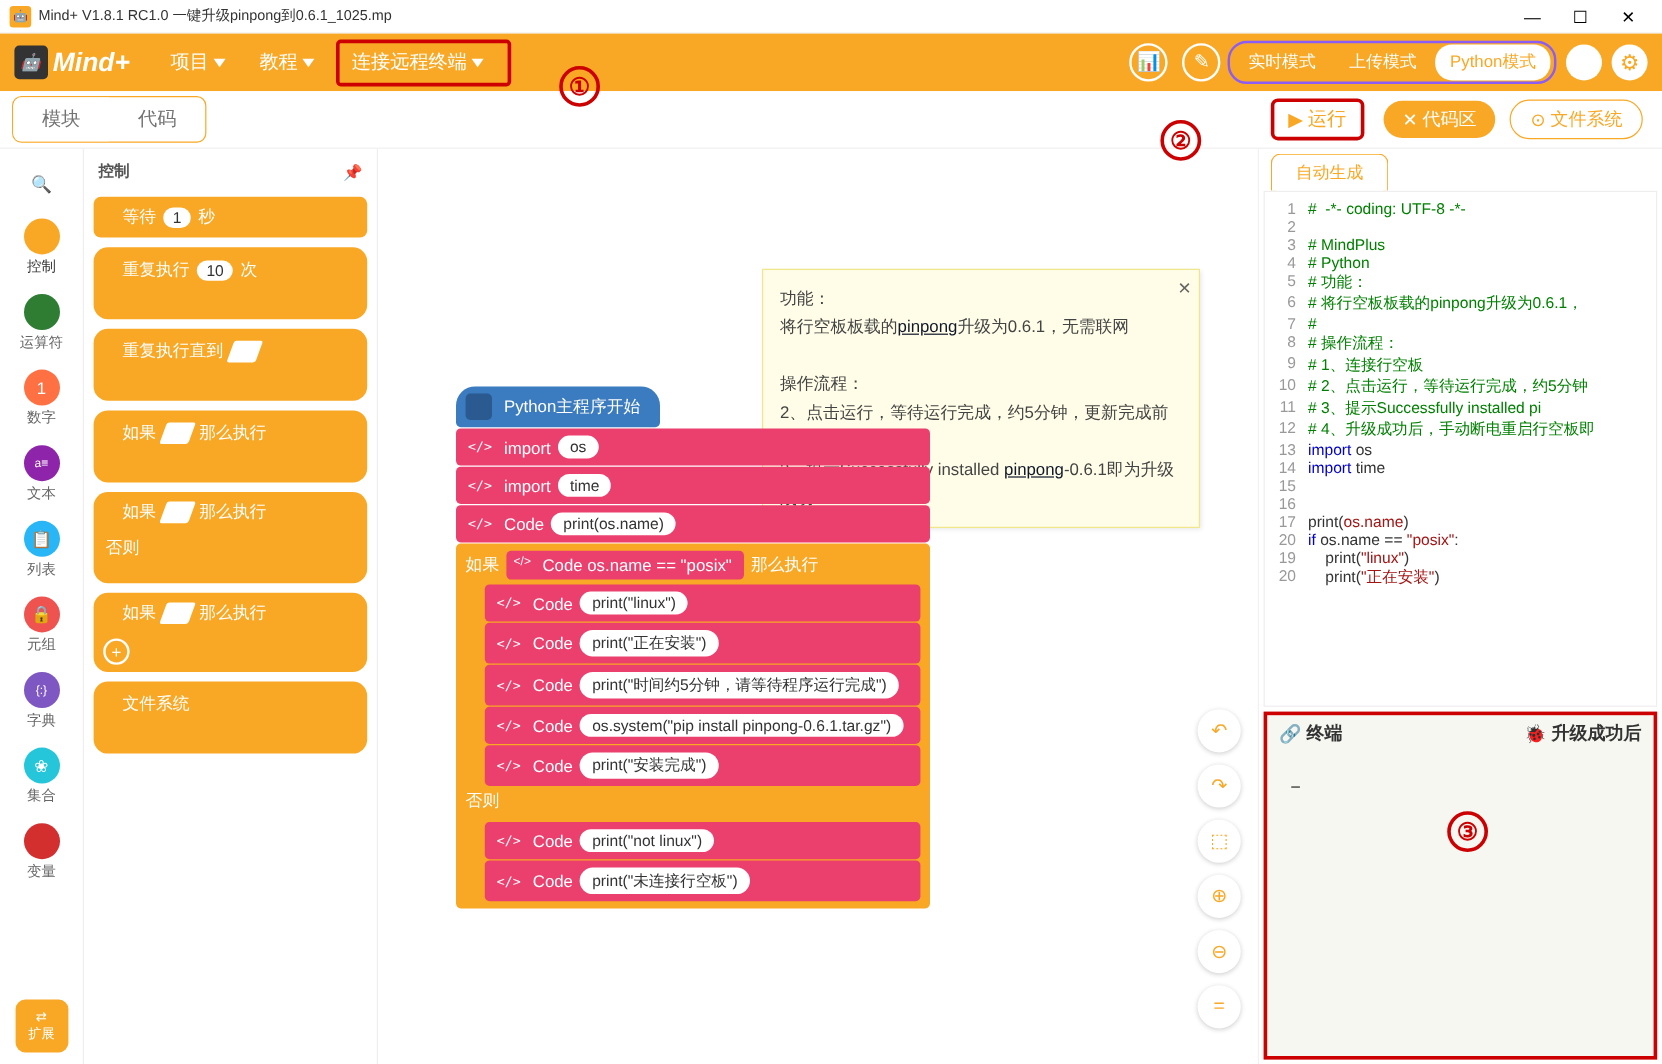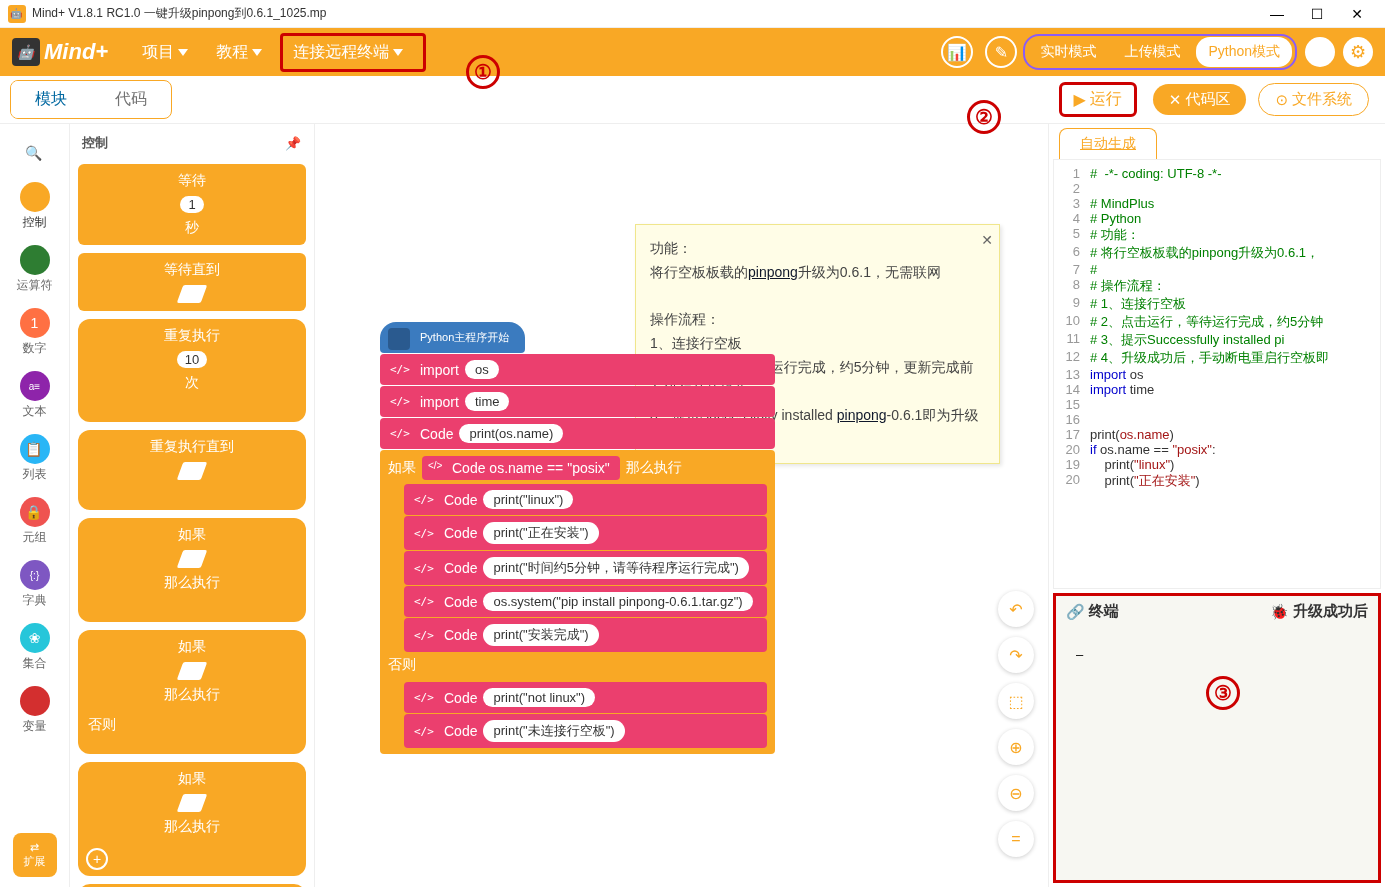--- a/index.html
+++ b/index.html
@@ -25,71 +25,71 @@
 .avatar { width:30px; height:30px; background:#fff; border-radius:50%; margin:0 8px;}
 .gear { width:30px; height:30px; background:#fff; border-radius:50%; display:flex;align-items:center;justify-content:center;color:#f9a825;font-size:18px;}
 
 
 .annot { position: absolute; width: 34px; height: 34px; border: 3px solid #c00; border-radius: 50%; color: #c00; font-weight: bold; font-size: 20px; display: flex; align-items: center; justify-content: center; background: rgba(255,255,255,0); z-index: 100; font-family: serif;}
 
 
 .secbar { height: 48px; background: #fff; border-bottom: 1px solid #eee; display: flex; align-items: center; padding: 0 10px; }
 .tab-group { display: flex; border:1px solid #f9a825; border-radius:8px; overflow:hidden;}
 .tab { padding: 8px 24px; font-size: 16px; cursor:pointer; color:#737373;}
-.tab.active { color:#0369a1; background:#fff;}
+.tab.active { color:#737373; background:#fff;}
 .run-btn { border: 3px solid #c00; padding: 4px 12px; border-radius: 6px; color:#f9a825; font-size:16px; display:flex; align-items:center; gap:4px; cursor:pointer; margin-right:10px;}
 .pill-btn { background:#f9a825; color:#fff; padding:6px 16px; border-radius:18px; margin:0 6px; font-size:15px; display:flex; align-items:center; gap:4px; cursor:pointer;}
 .pill-btn.outline { background:#fff; color:#f9a825; border:1px solid #f9a825;}
 
 
 .main { display: flex; height: 763px; position: relative; }
 
 
 .cat-sidebar { width: 70px; background: #fff; border-right:1px solid #eee; display:flex; flex-direction:column; align-items:center; padding-top:10px; gap:6px;}
 .cat-item { display:flex; flex-direction:column; align-items:center; gap:2px; padding:4px 0; cursor:pointer; width:100%;}
 .cat-dot { width:30px; height:30px; border-radius:50%; display:flex; align-items:center; justify-content:center; font-size:14px;}
 .cat-item .lbl { font-size:12px; color:#666;}
 .cat-item.sel .lbl { color:#333; }
 .ext-btn { margin-top:auto; margin-bottom:10px; width:44px; height:44px; background:#f9a825; border-radius:8px; color:#fff; display:flex; flex-direction:column; align-items:center; justify-content:center; font-size:11px; cursor:pointer;}
 
 
 .palette { width: 245px; background:#fff; border-right:1px solid #eee; padding:6px; overflow:hidden; position:relative;}
 .palette-hdr { display:flex; justify-content:space-between; align-items:center; padding:4px 6px; font-size:13px; font-weight:bold; color:#555;}
-.blk { background:#f9a825; color:#fff; border-radius:6px; padding:8px 24px; margin:8px 2px; font-size:14px; display:flex; align-items:center; gap:6px; cursor:grab; position:relative;flex-direction:column;}
+.blk { background:#f9a825; color:#fff; border-radius:6px; padding:8px 24px; margin:8px 2px; font-size:14px; display:flex; align-items:center; gap:6px; cursor:grab; position:relative;}
 .blk .slot { background:#fff; color:#333; border-radius:12px; padding:1px 8px; font-size:13px;}
 .blk.c-shape { padding-bottom:30px; min-height:60px;border-radius:12px;}
 .blk .diamond { width:24px; height:18px; background:#fff; transform:skewX(-20deg); display:inline-block; border-radius:2px;}
 .blk .plus { width:22px; height:22px; border:2px solid #fff; border-radius:50%; display:flex;align-items:center;justify-content:center;font-size:14px;}
 
 
 .canvas { flex:1; background:#fff; position:relative; overflow:hidden;}
 .canvas-controls { position:absolute; right:14px; bottom:30px; display:flex; flex-direction:column; gap:10px;}
 .cc-btn { width:36px; height:36px; border-radius:50%; background:#fff; box-shadow:0 1px 4px rgba(0,0,0,0.2); display:flex; align-items:center; justify-content:center; color:#f9a825; cursor:pointer; font-size:16px;}
 
 
 .script { position:absolute; left:380px; top:325px;}
-.hat { background:#3b7bbf; color:#fff; border-radius:16px 16px 4px 4px; padding:8px 16px 8px 40px; font-size:11px; position:relative; display:inline-block;}
+.hat { background:#3b7bbf; color:#fff; border-radius:16px 16px 4px 4px; padding:8px 16px 8px 40px; font-size:14px; position:relative; display:inline-block;}
 .hat::before { content:""; position:absolute; left:8px; top:6px; width:22px; height:22px; background:#2a5a8f; border-radius:4px;}
 .sblk { background:#eb3f6e; color:#fff; padding:6px 14px 6px 40px; font-size:14px; display:flex; align-items:center; gap:6px; border-radius:4px; margin-top:1px; position:relative;}
 .sblk::before { content:"</>"; position:absolute; left:10px; font-size:11px; font-family:monospace;}
 .sblk .pill { background:#fff; color:#333; border-radius:12px; padding:2px 10px; font-size:13px;}
 .ctrl-wrap { background:#f9a825; padding:6px 8px 6px 8px; margin-top:1px; border-radius:4px; color:#fff; font-size:14px;}
 .ctrl-wrap .inner { margin-left:16px; margin-top:4px;}
 .ctrl-hdr { display:flex; align-items:center; gap:6px;}
 .ctrl-hdr .sblk-inline { background:#eb3f6e; padding:4px 10px 4px 30px; border-radius:4px; position:relative;}
 .ctrl-hdr .sblk-inline::before{content:"</>"; position:absolute; left:6px; font-size:10px;}
 
 
 .note { position:absolute; left:635px; top:226px; width:365px; background:#fffde7; border:1px solid #f0e68c; box-shadow:2px 2px 4px rgba(0,0,0,0.1); padding:12px 14px; font-size:14px; color:#444; line-height:1.7;}
 .note .close { position:absolute; right:6px; top:4px; cursor:pointer; color:#666;}
 .note a { color:#0f172a; text-decoration:underline;}
 
 
 .right-panel { width:337px; border-left:1px solid #eee; display:flex; flex-direction:column;}
-.code-tab { border:1px solid #f9a825; border-bottom:none; border-radius:8px 8px 0 0; padding:6px 20px; color:#f9a825; font-size:14px; align-self:flex-start; margin:4px 0 0 10px; cursor:pointer;text-decoration:underline;}
+.code-tab { border:1px solid #f9a825; border-bottom:none; border-radius:8px 8px 0 0; padding:6px 20px; color:#f9a825; font-size:14px; align-self:flex-start; margin:4px 0 0 10px; cursor:pointer;}
 .code-view { flex:1; border:1px solid #eee; margin:0 4px; background:#fff; overflow:hidden; font-family:Consolas,monospace; font-size:13px; padding:6px 0;}
 .code-line { display:flex; white-space:pre;}
 .ln { width:36px; text-align:right; color:#999; padding-right:10px; user-select:none;}
 .code-txt { color:#333;}
 .cm { color:#008000;}
 .kw { color:#0000cc;}
 .str { color:#a31515;}
 .terminal-wrap { border:3px solid #c00; margin:4px; height:290px; background:#f7f7f2; position:relative; display:flex; flex-direction:column;}
 .term-hdr { display:flex; justify-content:space-between; padding:6px 10px; font-size:15px; font-weight:bold; color:#333;}
 .term-hdr span { display:flex; align-items:center; gap:4px;}
@@ -212,24 +212,20 @@
   <div class="palette">
     <div class="palette-hdr">
       <span>控制</span>
       <span style="cursor:pointer;">📌</span>
     </div>
     <div class="blk">
         <span>等待</span>
         <span class="slot">1</span>
         <span>秒</span>
       </div>
-    <div class="blk">
-        <span>等待直到</span>
-        <span class="diamond"></span>
-      </div>
     <div class="blk c-shape">
         <span>重复执行</span>
         <span class="slot">10</span>
         <span>次</span>
       </div>
     <div class="blk c-shape">
         <span>重复执行直到</span>
         <span class="diamond"></span>
       </div>
     <div class="blk c-shape">
@@ -255,21 +251,20 @@
   </div>
 
   <div class="canvas">
 
     <div class="note" style="left:320px; top:100px;">
       <div class="close">✕</div>
       <div>功能：</div>
       <div><span>将行空板板载的</span><a>pinpong</a><span>升级为0.6.1，无需联网</span></div>
       <br>
       <div>操作流程：</div>
-      <div>1、连接行空板</div>
       <div>2、点击运行，等待运行完成，约5分钟，更新完成前勿进行其他操作</div>
       <div><span>3、提示Successfully installed </span><a>pinpong</a><span>-0.6.1即为升级成功</span></div>
     </div>
 
     <div class="script" style="left:65px; top:198px;">
       <div class="hat">Python主程序开始</div>
       <div class="sblk">
           <span>import</span>
           <span class="pill">os</span>
         </div>

